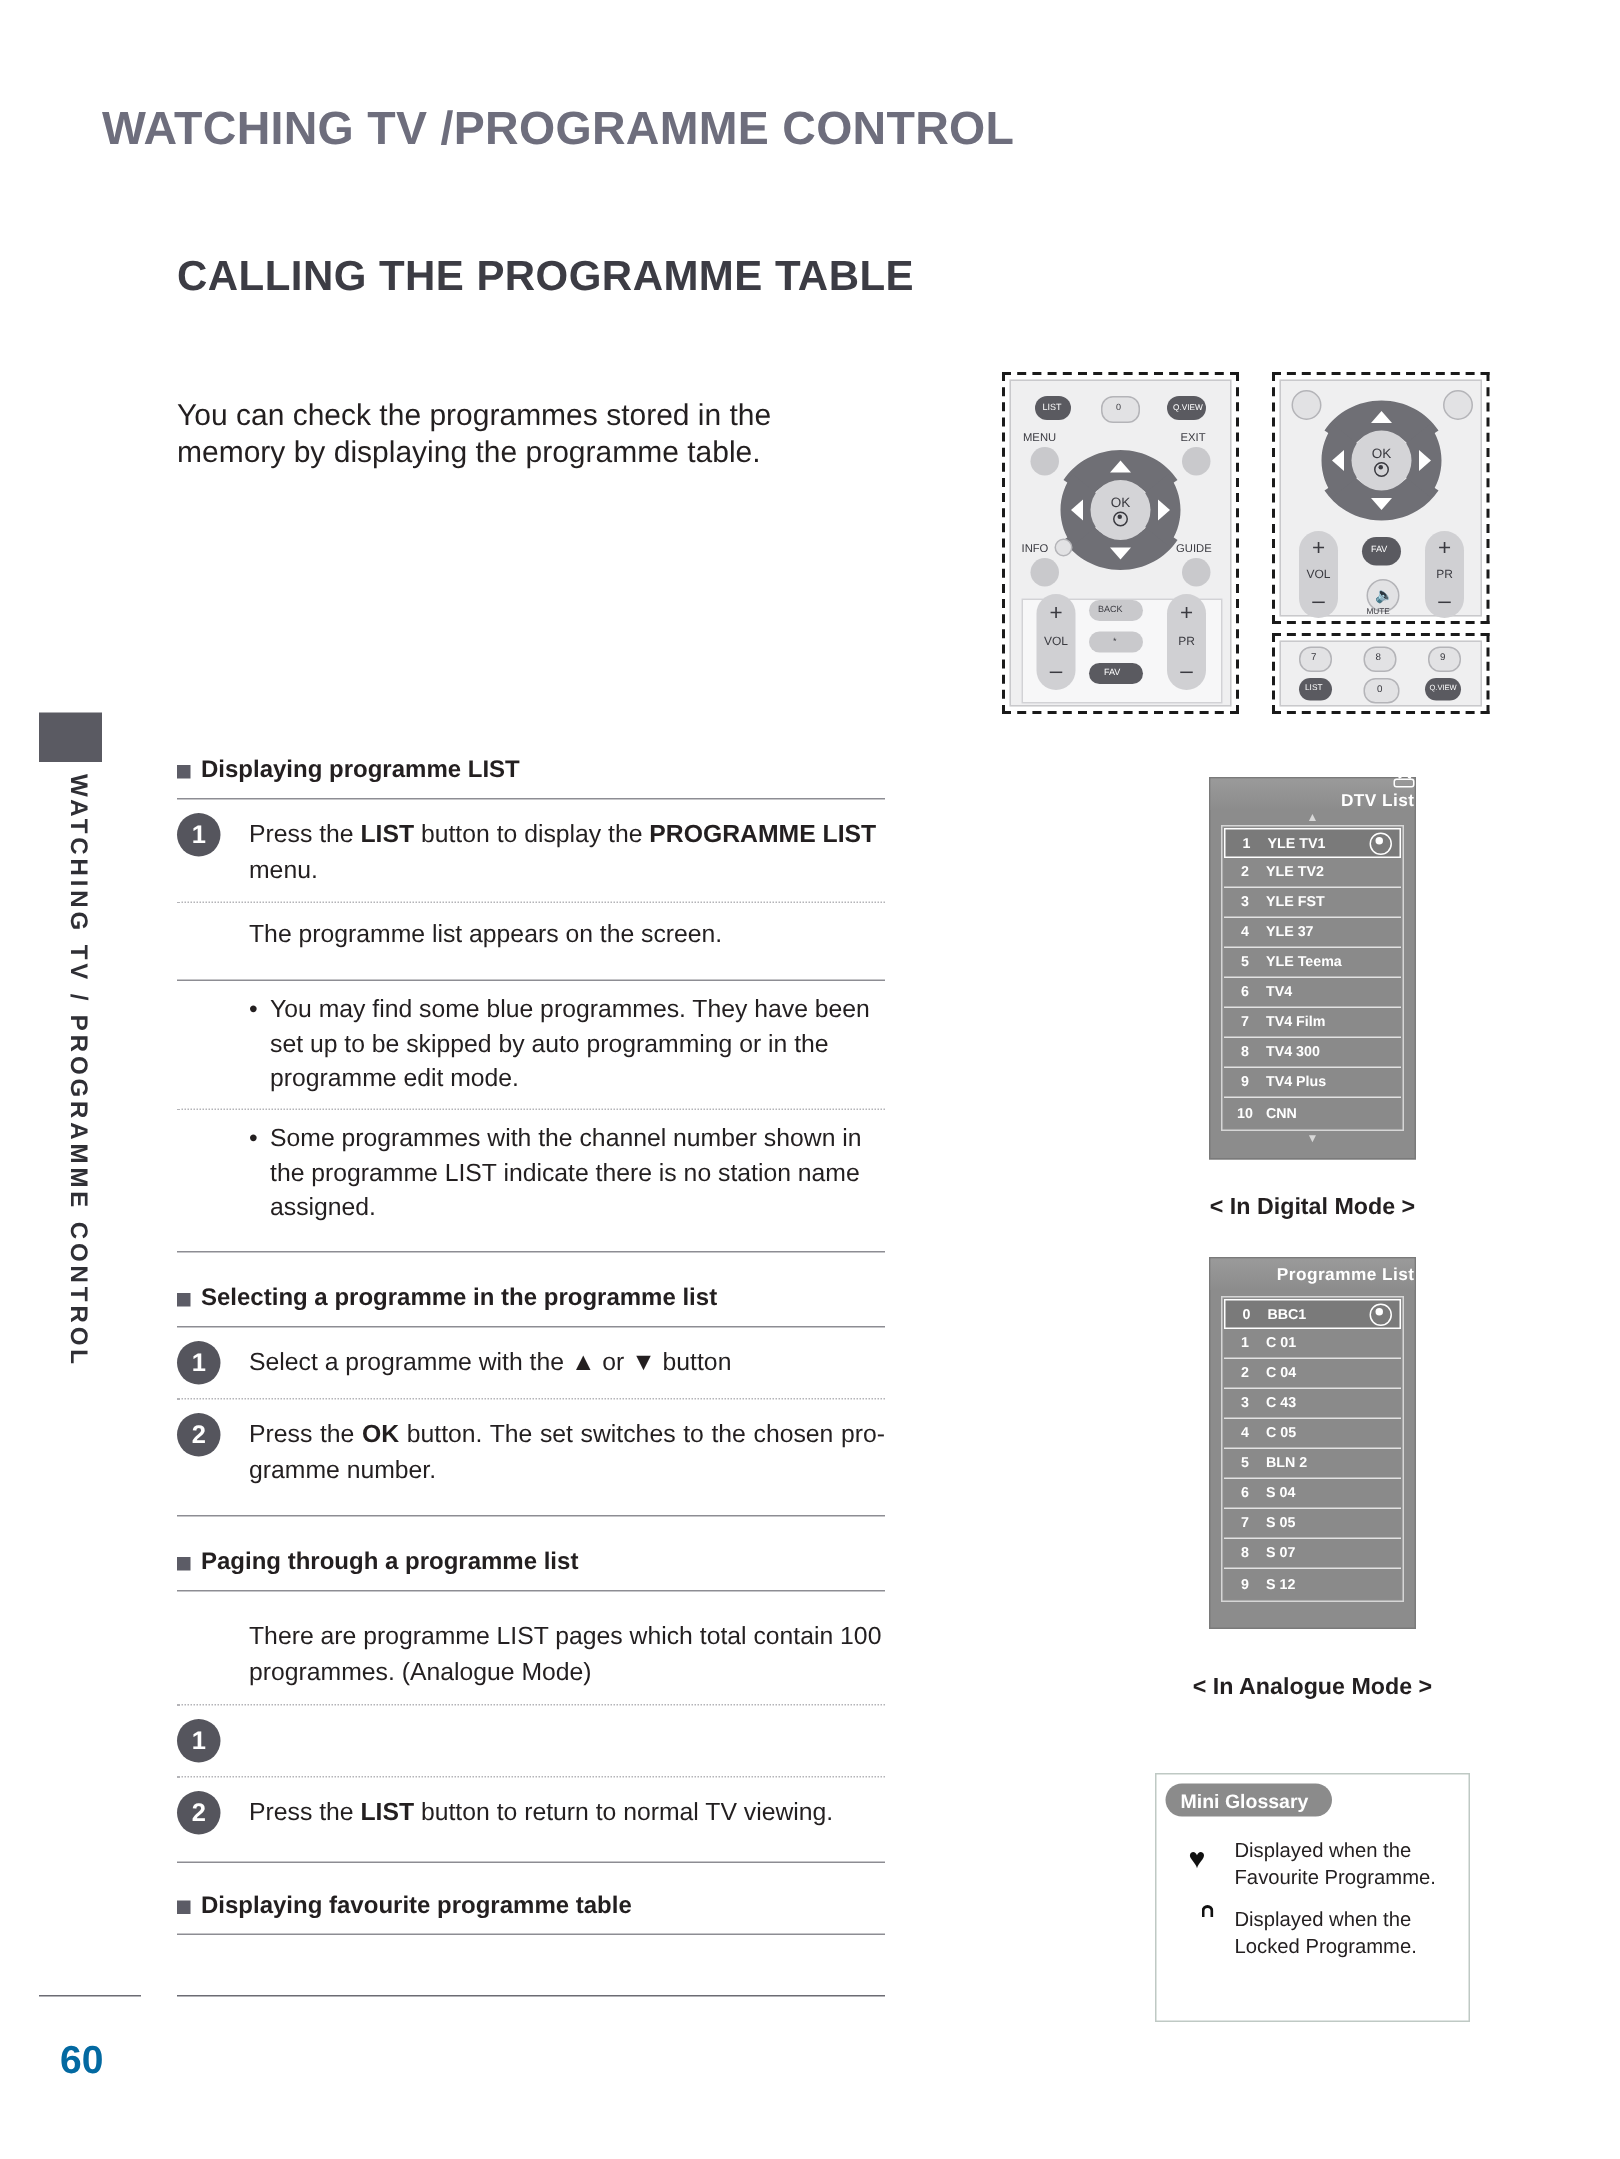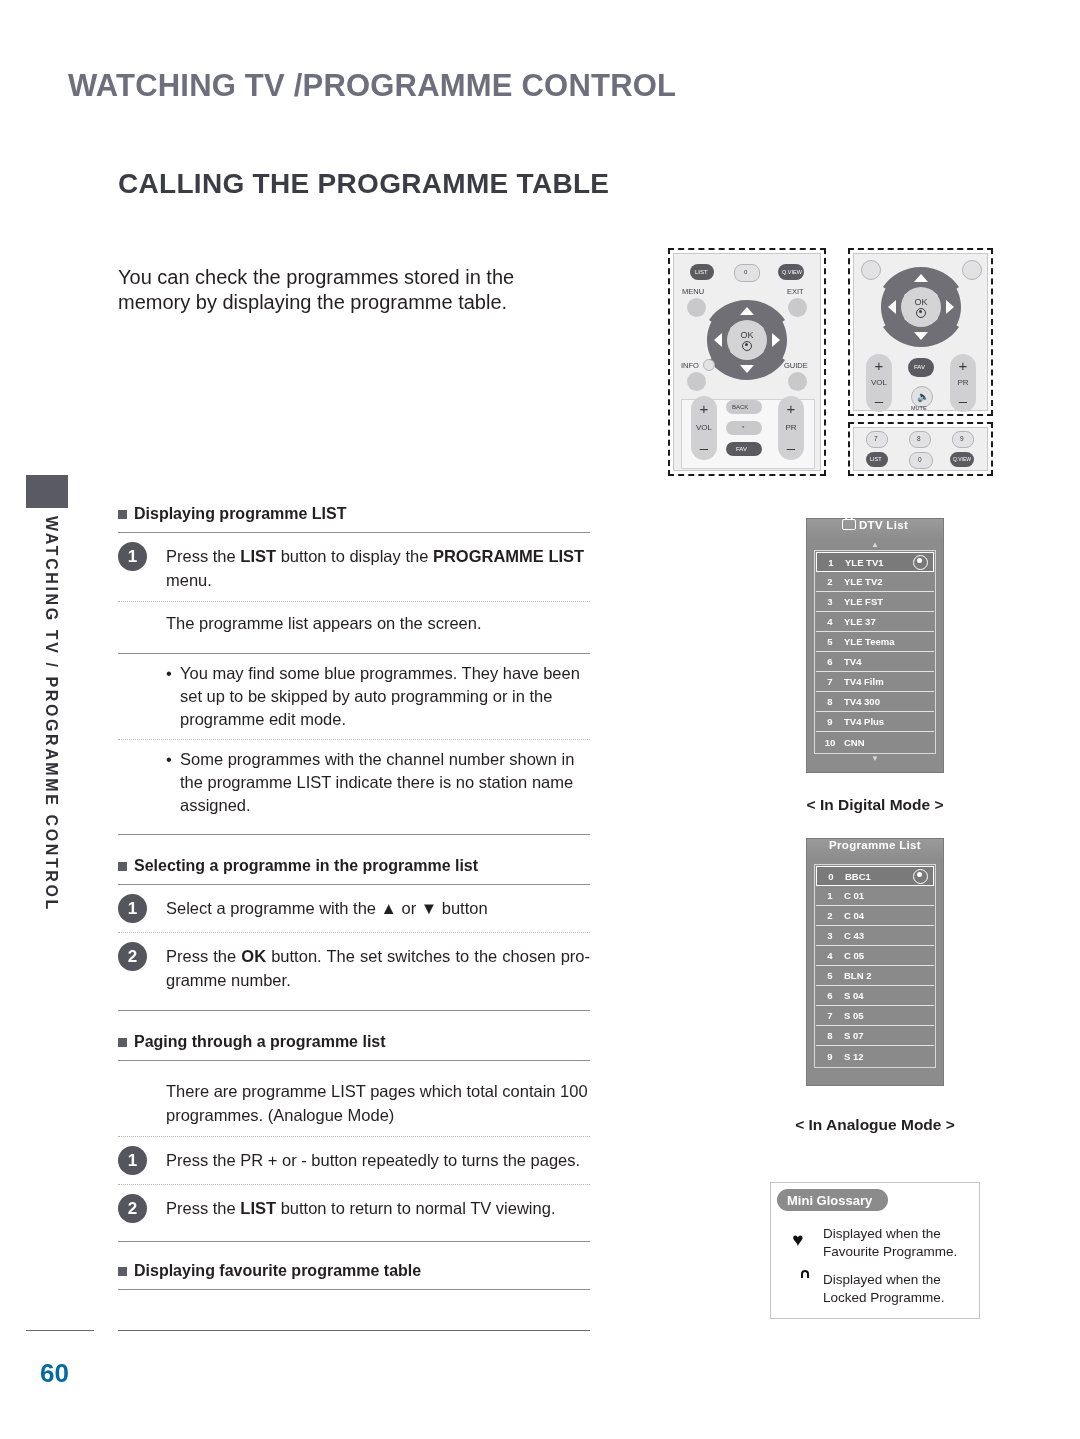--- a/index.html
+++ b/index.html
@@ -259,28 +259,29 @@
     background: #8c8c8c;
     border: 1px solid #7a7a7a;
     box-sizing: border-box;
   }
   #dtv-list { left: 806px; top: 518px; width: 138px; height: 255px; }
   #prog-list { left: 806px; top: 838px; width: 138px; height: 248px; }
 
   .osd-title {
     height: 21px;
     display: flex;
-    align-items: flex-start;
+    align-items: flex-end;
     justify-content: center;
     gap: 3px;
     color: #ffffff;
     font-size: 11.5px;
     font-weight: bold;
     background: linear-gradient(#9a9a9a, #8c8c8c);
     letter-spacing: 0.3px;
+    flex-direction: column;
   }
   .tv-icon {
     width: 12px; height: 9px;
     border: 1.5px solid #fff;
     border-radius: 2px;
     position: relative;
     display: inline-block;
   }
   .tv-icon:before, .tv-icon:after {
     content: ''; position: absolute;
@@ -346,21 +347,21 @@
     font-size: 15.5px; font-weight: bold;
     color: #231f20;
   }
   #cap-digital { left: 745px; top: 796px; }
   #cap-analogue { left: 745px; top: 1116px; }
 
   
   #glossary {
     position: absolute;
     left: 770px; top: 1182px;
-    width: 210px; height: 137px;
+    width: 210px; height: 166px;
     border: 1.5px solid #bfc9c4;
     background: #ffffff;
     box-sizing: border-box;
   }
   .gloss-tab {
     position: absolute;
     left: 6px; top: 6px;
     height: 22px;
     padding: 0 16px 0 10px;
     background: #8b8b8b;
@@ -480,21 +481,20 @@
       <span class="sq"></span>
       <span>Paging through a programme list</span>
     </div>
     <div class="rule-solid"></div>
 
     <div class="plain-row" style="padding-top:18px;">There are programme LIST pages which total contain 100 programmes. (Analogue Mode)</div>
     <div class="rule-dotted"></div>
 
     <div class="step">
       <div class="badge">1</div>
-      <div class="step-body justify">Press the PR + or - button repeatedly to turns the pages.</div>
     </div>
     <div class="rule-dotted"></div>
 
     <div class="step">
       <div class="badge">2</div>
       <div class="step-body"><span>Press the </span><b>LIST</b><span> button to return to normal TV viewing.</span></div>
     </div>
     <div class="rule-solid"></div>
   </div>
 

